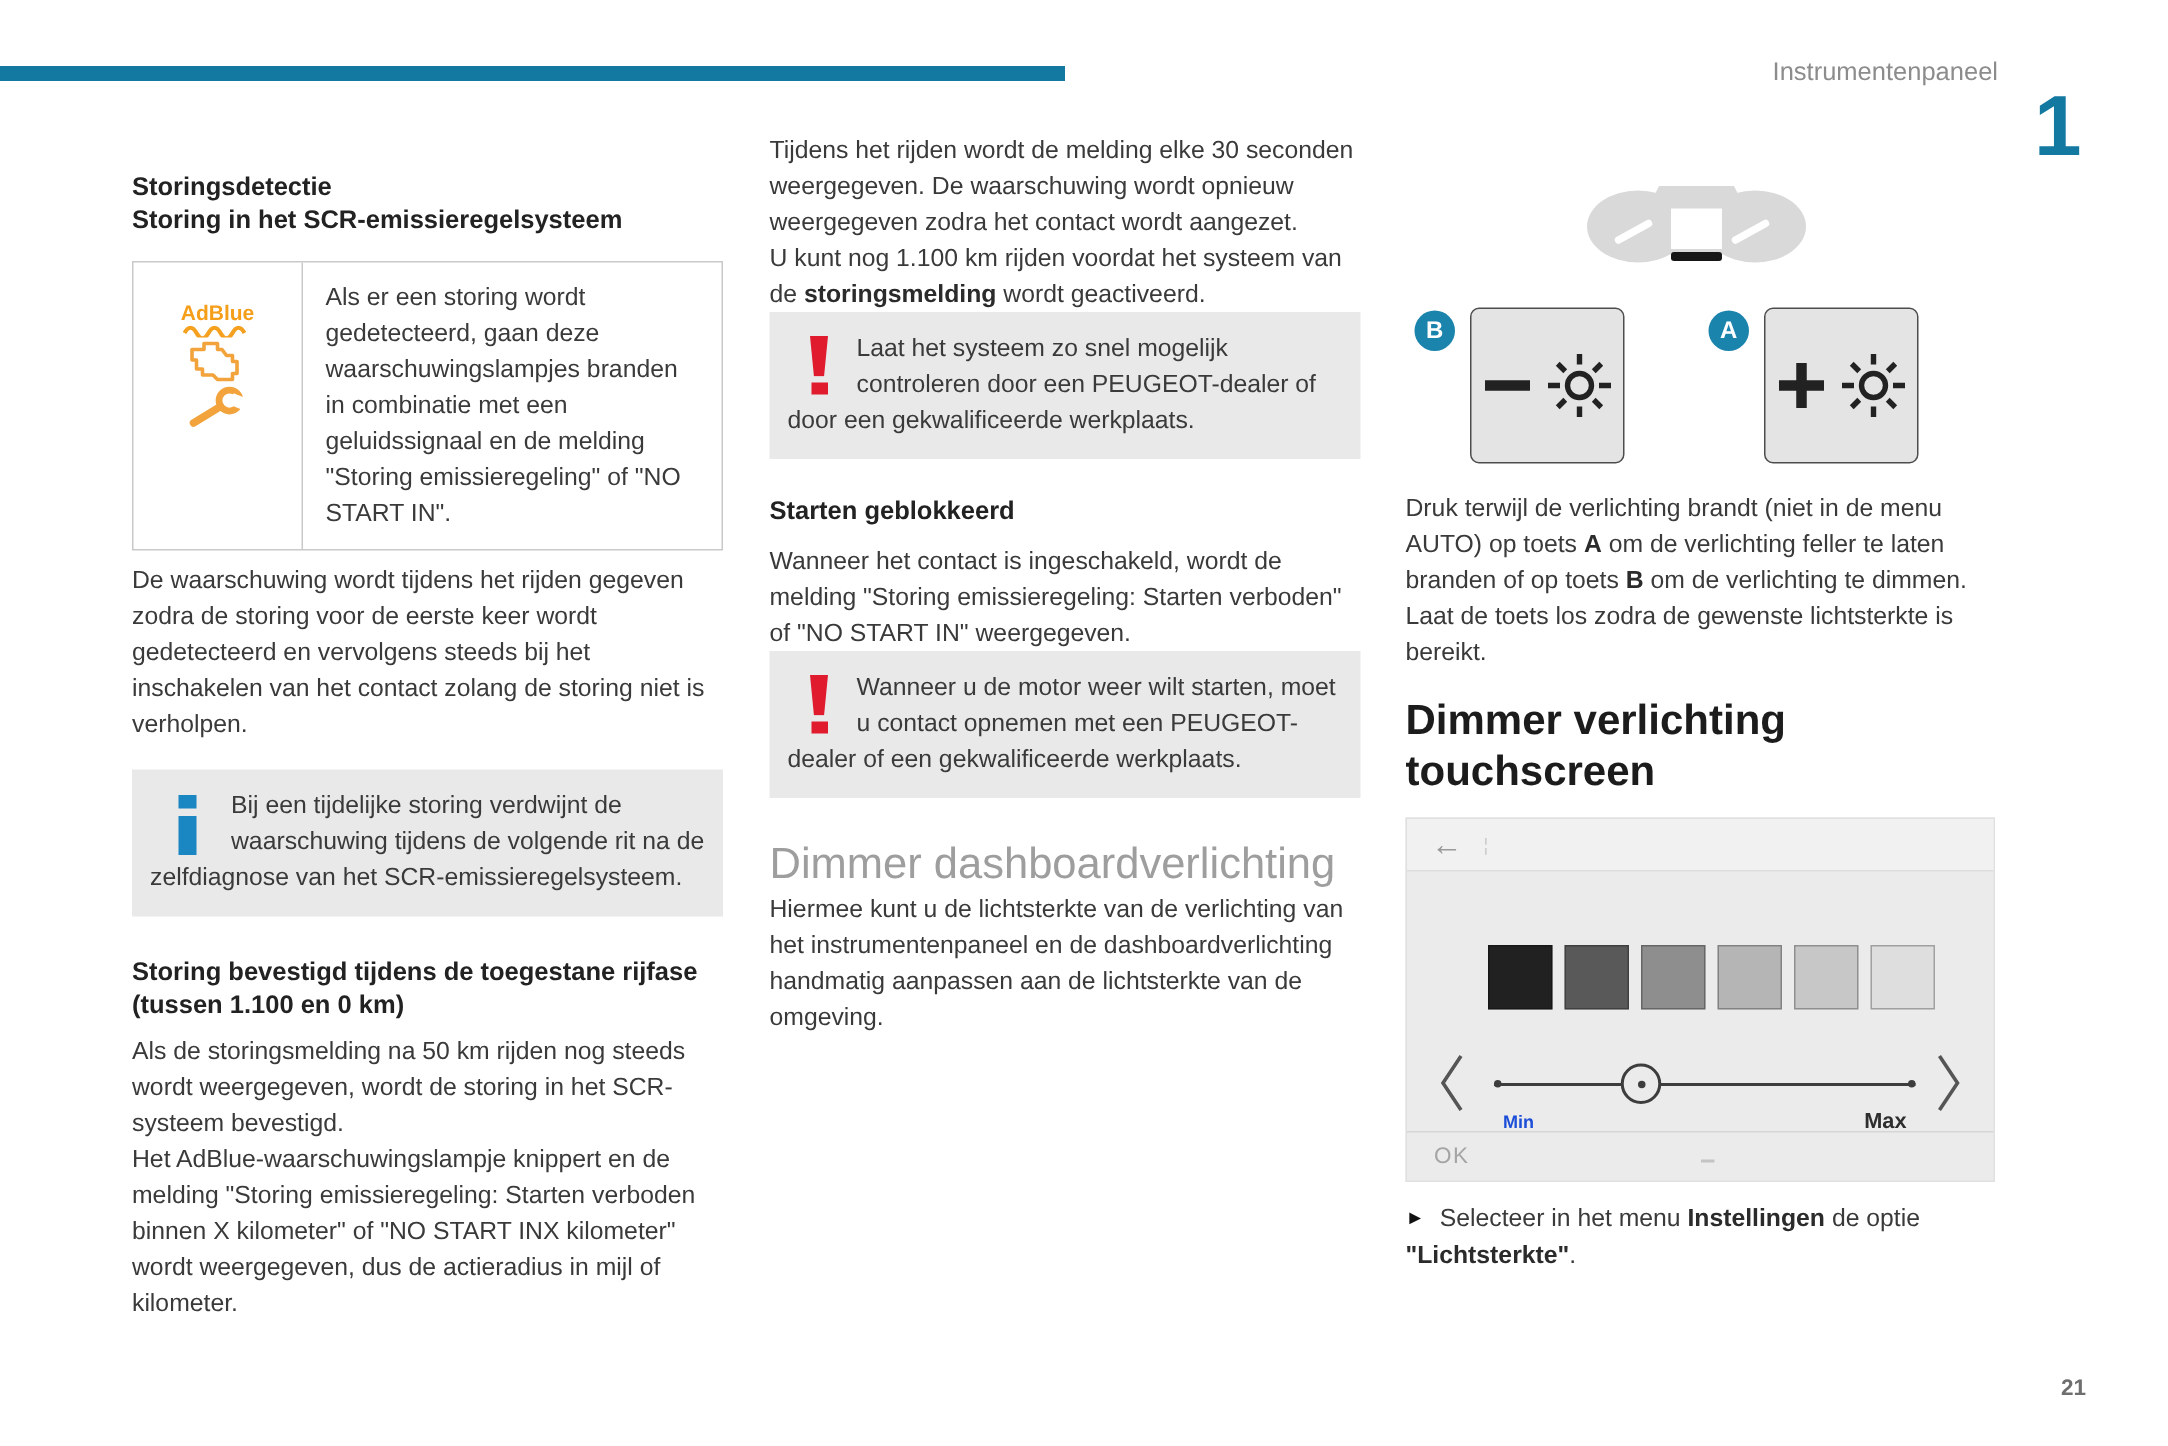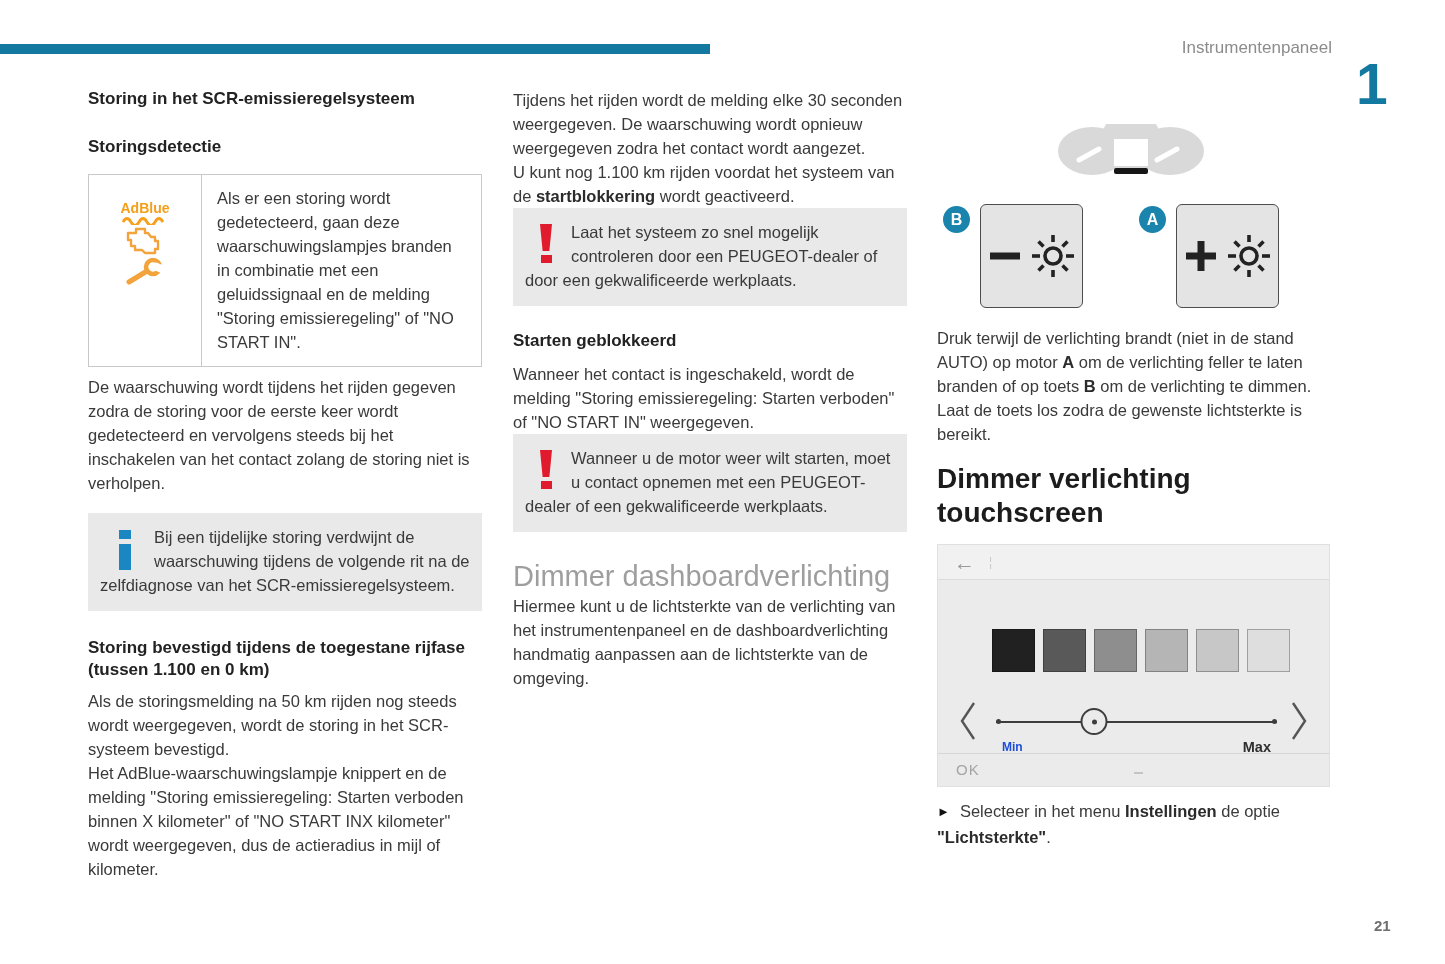--- a/index.html
+++ b/index.html
@@ -93,22 +93,22 @@
 </style>
 </head>
 <body>
 
 <div class="top-bar"></div>
 <div class="header-title">Instrumentenpaneel</div>
 <div class="chapter-num">1</div>
 <div class="page-num">21</div>
 
 <div class="col col-left">
+  <div class="h-small mt26">Storingsdetectie</div>
   <div class="h-small">Storing in het SCR-emissieregelsysteem</div>
-  <div class="h-small mt26">Storingsdetectie</div>
 
   <div class="lamp-table">
     <div class="lamp-cell-icons">
       <div class="adblue-wrap">
         <span class="adblue-text">AdBlue</span>
         <svg width="48" height="10" viewBox="0 0 48 10">
           <path d="M2 7 q4 -7 8 0 t8 0 t8 0 t8 0 t8 0" fill="none" stroke="#f5a01e" stroke-width="2.8"></path>
         </svg>
       </div>
       <svg width="40" height="32" viewBox="0 0 40 32">
@@ -134,21 +134,21 @@
   </div>
 
   <div class="h-small mt26">Storing bevestigd tijdens de toegestane rijfase (tussen 1.100 en 0 km)</div>
   <p class="mt8">Als de storingsmelding na 50 km rijden nog steeds wordt weergegeven, wordt de storing in het SCR-systeem bevestigd.</p>
   <p>Het AdBlue-waarschuwingslampje knippert en de melding "Storing emissieregeling: Starten verboden binnen X kilometer" of "NO START INX kilometer" wordt weergegeven, dus de actieradius in mijl of kilometer.</p>
 </div>
 
 <div class="col col-mid">
   <p>Tijdens het rijden wordt de melding elke 30 seconden weergegeven. De waarschuwing wordt opnieuw weergegeven zodra het contact wordt aangezet.</p>
   <p>
-    <span>U kunt nog 1.100 km rijden voordat het systeem van de </span><span class="bold">startblokkering</span><span> wordt geactiveerd.</span>
+    <span>U kunt nog 1.100 km rijden voordat het systeem van de </span><span class="bold">storingsmelding</span><span> wordt geactiveerd.</span>
   </p>
 
   <div class="note-box mt14">
     <div class="icon-excl">
       <div class="stem"></div>
         <div class="dot"></div>
     </div>
     <span>Laat het systeem zo snel mogelijk controleren door een PEUGEOT-dealer of door een gekwalificeerde werkplaats.</span>
   </div>
 
@@ -219,21 +219,21 @@
               <line x1="31.5" y1="31.5" x2="36.5" y2="36.5"></line>
             <line x1="7.5" y1="36.5" x2="12.5" y2="31.5"></line>
               <line x1="31.5" y1="12.5" x2="36.5" y2="7.5"></line>
           </g>
         </svg>
       </div>
     </div>
   </div>
 
   <p class="mt18">
-    <span>Druk terwijl de verlichting brandt (niet in de stand AUTO) op motor </span><span class="bold">A</span><span> om de verlichting feller te laten branden of op toets </span><span class="bold">B</span><span> om de verlichting te dimmen.</span>
+    <span>Druk terwijl de verlichting brandt (niet in de menu AUTO) op toets </span><span class="bold">A</span><span> om de verlichting feller te laten branden of op toets </span><span class="bold">B</span><span> om de verlichting te dimmen.</span>
   </p>
   <p>Laat de toets los zodra de gewenste lichtsterkte is bereikt.</p>
 
   <h2 class="section-h-black mt16">Dimmer verlichting touchscreen</h2>
 
   <div class="touchscreen">
     <div class="ts-topbar">
       <span class="ts-back">←</span>
       <span class="ts-topbar-mark">¦</span>
     </div>

